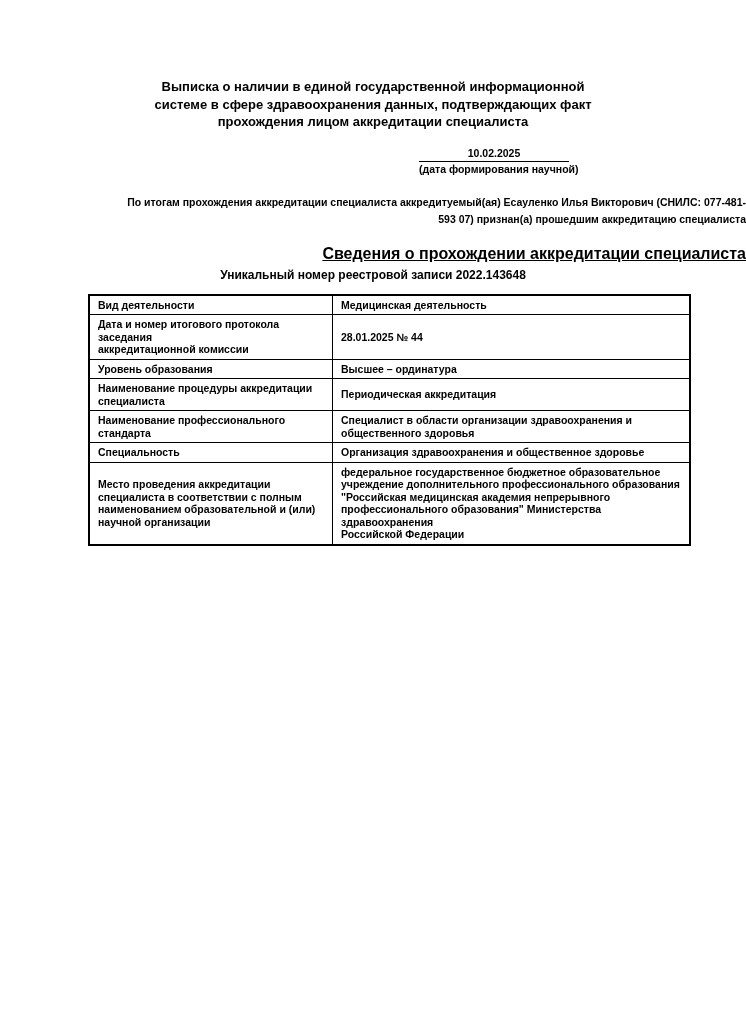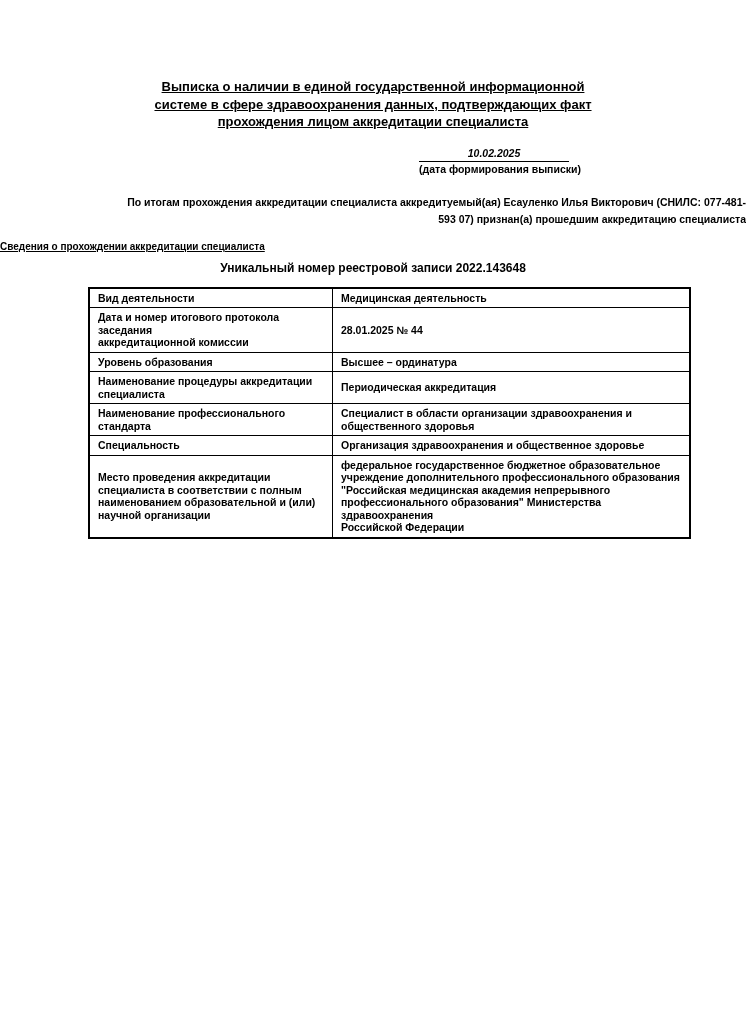--- a/index.html
+++ b/index.html
@@ -12,49 +12,48 @@
     font-family: "Liberation Sans", "DejaVu Sans", sans-serif;
     font-weight: bold;
     overflow: hidden;
   }
   .title {
     padding-top: 78px;
     text-align: center;
     font-size: 13px;
     line-height: 17.5px;
   }
-  .title .line { white-space: nowrap; text-decoration: underline; }
+  .title .line { white-space: nowrap; }
   .date-block {
     width: 150px;
     margin-left: 419px;
     margin-top: 16px;
     font-size: 10.5px;
     text-align: center;
     line-height: 13px;
   }
   .date-value {
     padding-bottom: 1px;
     border-bottom: 1.5px solid #000000;
-    font-style: italic;
   }
   .date-caption {
     padding-top: 1px;
     white-space: nowrap;
   }
   .intro {
     margin-top: 18px;
     text-align: right;
     font-size: 10.5px;
     line-height: 17px;
   }
   .intro .line { white-space: nowrap; }
   .section-heading {
-    margin-top: 12px;
-    text-align: left;
-    font-size: 10px;
+    margin-top: 19px;
+    text-align: right;
+    font-size: 16px;
     text-decoration: underline;
     line-height: 14px;
   }
   .registry-heading {
     margin-top: 6px;
     text-align: center;
     font-size: 12px;
     line-height: 17px;
   }
   table.details {
@@ -82,21 +81,21 @@
 <div class="page">
 
   <div class="title">
     <div class="line">Выписка о наличии в единой государственной информационной</div>
     <div class="line">системе в сфере здравоохранения данных, подтверждающих факт</div>
     <div class="line">прохождения лицом аккредитации специалиста</div>
   </div>
 
   <div class="date-block">
     <div class="date-value">10.02.2025</div>
-    <div class="date-caption">(дата формирования выписки)</div>
+    <div class="date-caption">(дата формирования научной)</div>
   </div>
 
   <div class="intro">
     <div class="line">По итогам прохождения аккредитации специалиста аккредитуемый(ая) Есауленко Илья Викторович (СНИЛС: 077-481-</div>
     <div class="line">593 07) признан(а) прошедшим аккредитацию специалиста</div>
   </div>
 
   <div class="section-heading">Сведения о прохождении аккредитации специалиста</div>
 
   <div class="registry-heading">Уникальный номер реестровой записи 2022.143648</div>

